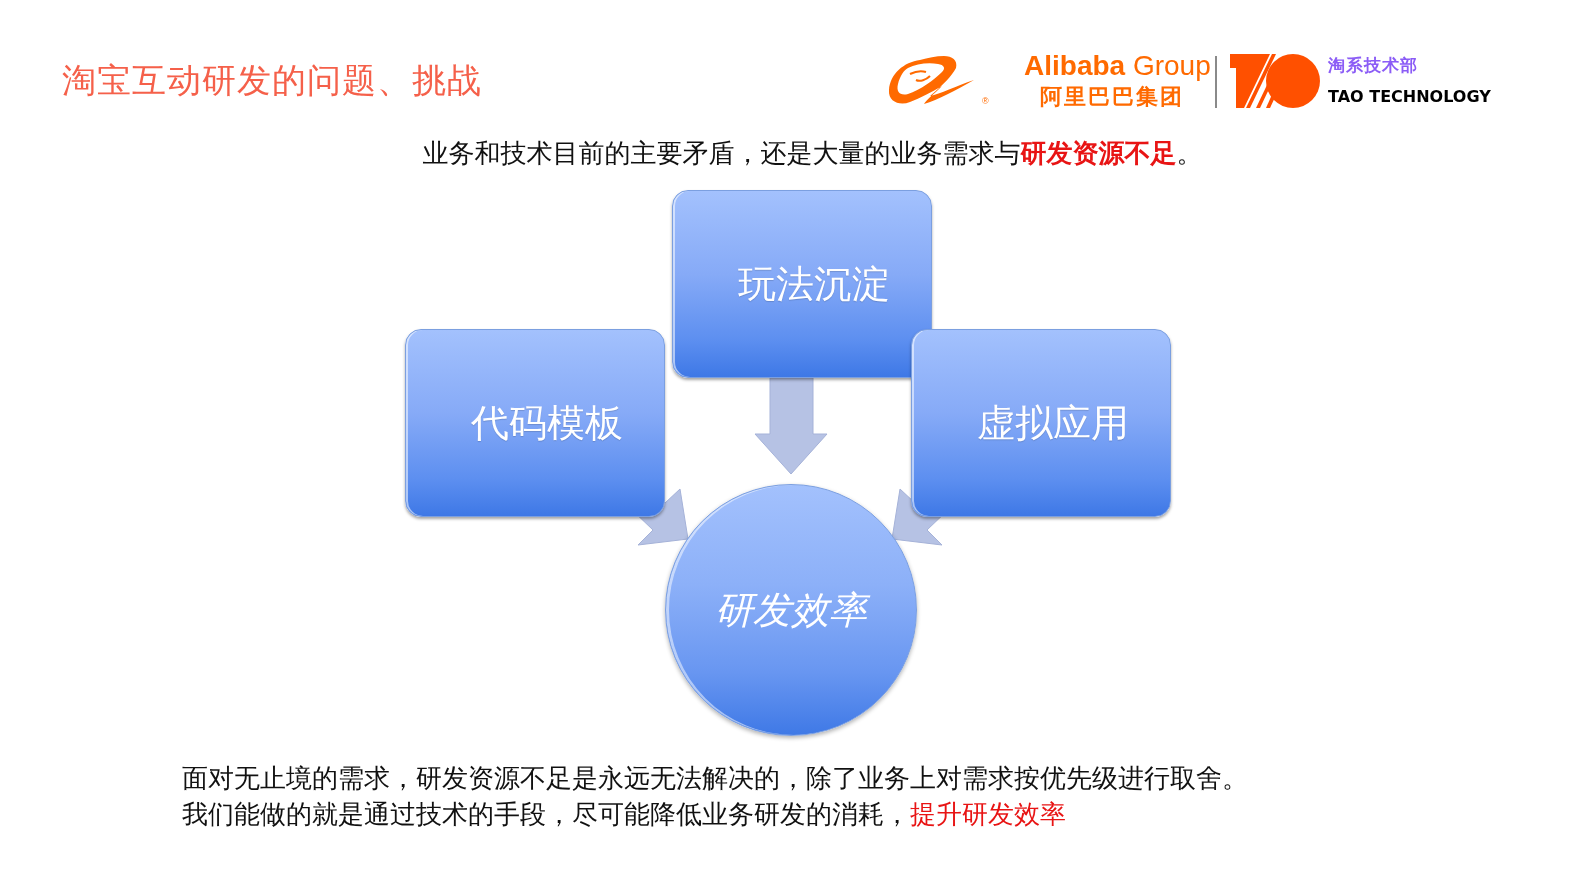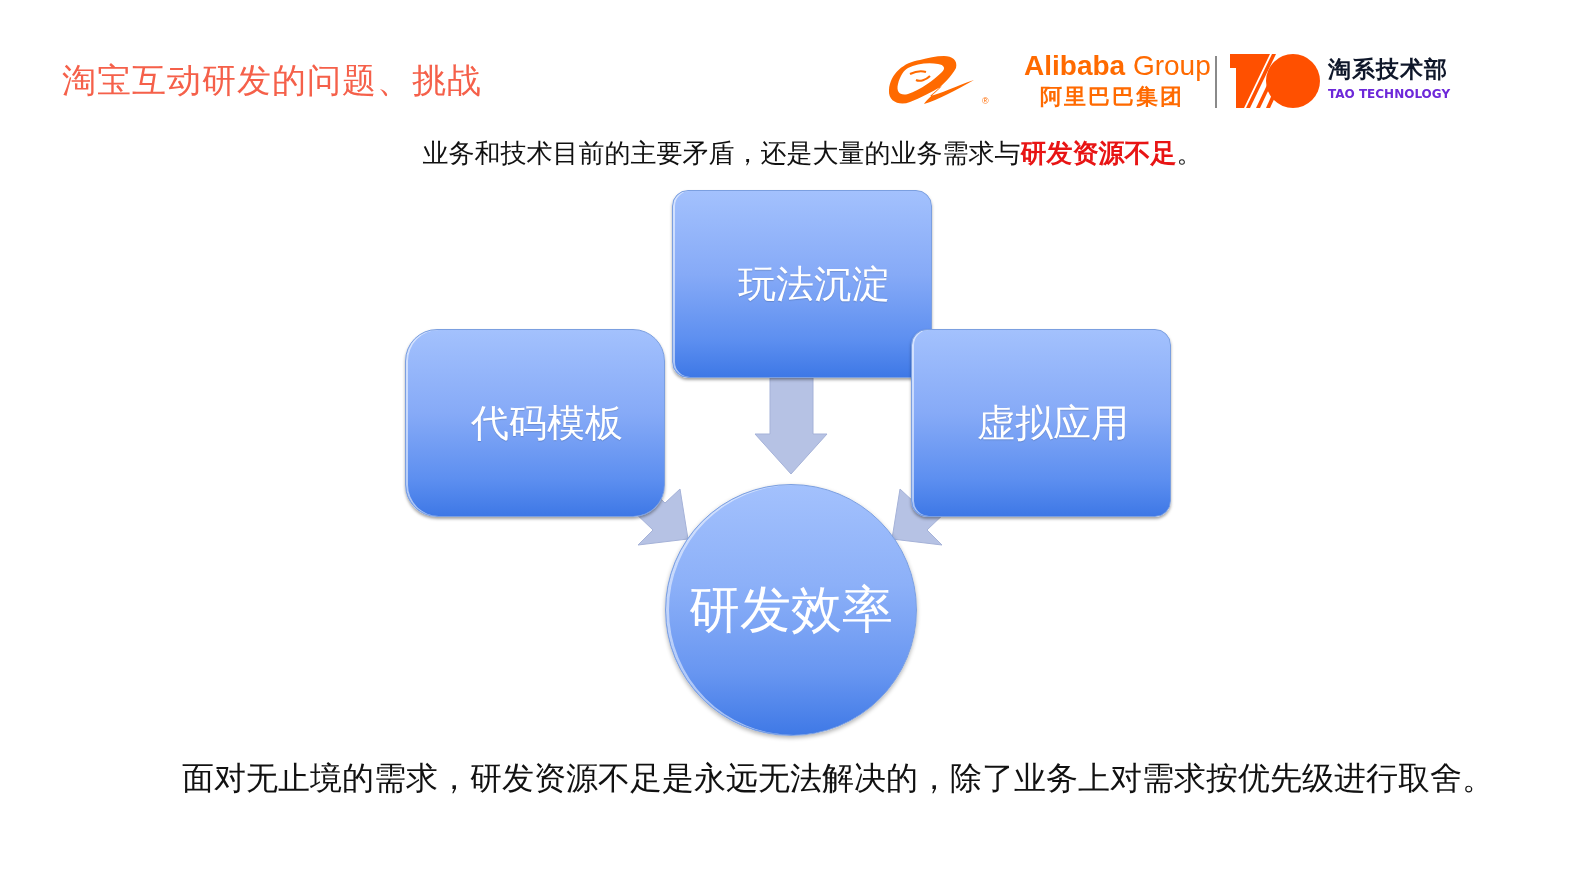--- a/index.html
+++ b/index.html
@@ -20,25 +20,25 @@
   .ali-en b { font-weight: bold; }
   .ali-cn {
     position: absolute; left: 126px; top: 32px; white-space: nowrap;
     font-family: "DejaVu Sans", sans-serif; font-weight: bold; font-size: 22px; color: #ff6a00; letter-spacing: 2px; margin-left: 28px;
   }
   .ali-reg { position: absolute; left: 96px; top: 46px; font-size: 9px; color: #ff6a00; font-family: "Liberation Sans", sans-serif; }
   .logo-divider { position: absolute; left: 1215px; top: 56px; width: 2px; height: 52px; background: #8a8a8a; }
   .logo-tao { position: absolute; left: 1230px; top: 54px; }
   .tao-cn {
     position: absolute; left: 1328px; top: 54px; white-space: nowrap;
-    font-family: "DejaVu Sans", sans-serif; font-size: 23px; font-weight: bold; color: #0f172a; letter-spacing: 1px;
+    font-family: "DejaVu Sans", sans-serif; font-size: 17px; font-weight: bold; color: #8b5cf6; letter-spacing: 1px;
   }
   .tao-en {
     position: absolute; left: 1328px; top: 87px; white-space: nowrap;
-    font-family: "DejaVu Sans", sans-serif; font-size: 12px; font-weight: bold; color: #6d28d9;
+    font-family: "DejaVu Sans", sans-serif; font-size: 16px; font-weight: bold; color: #000000;
   }
   .subtitle {
     position: absolute; left: 0; right: 0; top: 136px; text-align: center;
     font-family: "DejaVu Serif", "Liberation Serif", serif; font-size: 26px; color: #111;
     white-space: nowrap; padding-left: 38px;
   }
   .subtitle .hl { color: #e81414; font-weight: bold; }
   .diagram { position: absolute; left: 0; top: 0; width: 1587px; height: 893px; }
   .box {
     position: absolute; width: 234px; height: 186px; border-radius: 16px;
@@ -49,25 +49,25 @@
     font-family: "DejaVu Sans", sans-serif; font-size: 38px; color: #ffffff;
     text-shadow: 0 1px 1px rgba(0,0,0,0.15);
     padding-left: 24px;
   }
   .circle {
     position: absolute; left: 665px; top: 484px; width: 250px; height: 250px; border-radius: 50%;
     background: linear-gradient(to bottom, #a3c1fd 0%, #8cb0f8 40%, #6896f1 75%, #3f79e6 100%);
     border: 1px solid #7b9fe0;
     box-shadow: inset 3px 0 0 rgba(255,255,255,0.5), 0 2px 4px rgba(0,0,0,0.3);
     display: flex; align-items: center; justify-content: center;
-    font-family: "DejaVu Sans", sans-serif; font-size: 51px; color: #ffffff;
+    font-family: "DejaVu Sans", sans-serif; font-size: 38px; color: #ffffff; font-style: italic;
   }
   .bottom {
     position: absolute; left: 182px; top: 760px;
-    font-family: Liberation Serif, serif; font-size: 32px; color: #111;
+    font-family: Liberation Sans, sans-serif; font-size: 26px; color: #111;
     line-height: 36px; white-space: nowrap;
   }
   .bottom .red { color: #e81414; }
 </style>
 </head>
 <body>
 
 <div class="title">淘宝互动研发的问题、挑战</div>
 
 <div class="logo-ali">
@@ -99,19 +99,20 @@
 <svg class="diagram" width="1587" height="893">
 
   <polygon points="770,378 813,378 813,434 827,434 791,474 755,434 770,434" fill="#b6c2e4" stroke="#a5b2d8" stroke-width="1"></polygon>
 
   <polygon points="641,480 665,503 680,489 688,539 638,545 653,530 630,508" fill="#b6c2e4" stroke="#a5b2d8" stroke-width="1"></polygon>
 
   <polygon points="939,480 915,503 900,489 892,539 942,545 927,530 950,508" fill="#b6c2e4" stroke="#a5b2d8" stroke-width="1"></polygon>
 </svg>
 
 <div class="box" style="left:672px; top:190px;">玩法沉淀</div>
-<div class="box" style="left:405px; top:329px;border-radius:32px;">代码模板</div>
+<div class="box" style="left:405px; top:329px;">代码模板</div>
 <div class="box" style="left:911px; top:329px;">虚拟应用</div>
 <div class="circle">研发效率</div>
 
 <div class="bottom">
   <div>面对无止境的需求，研发资源不足是永远无法解决的，除了业务上对需求按优先级进行取舍。</div>
+  <div><span>我们能做的就是通过技术的手段，尽可能降低业务研发的消耗，</span><span class="red">提升研发效率</span></div>
 </div>
 
 </body></html>

